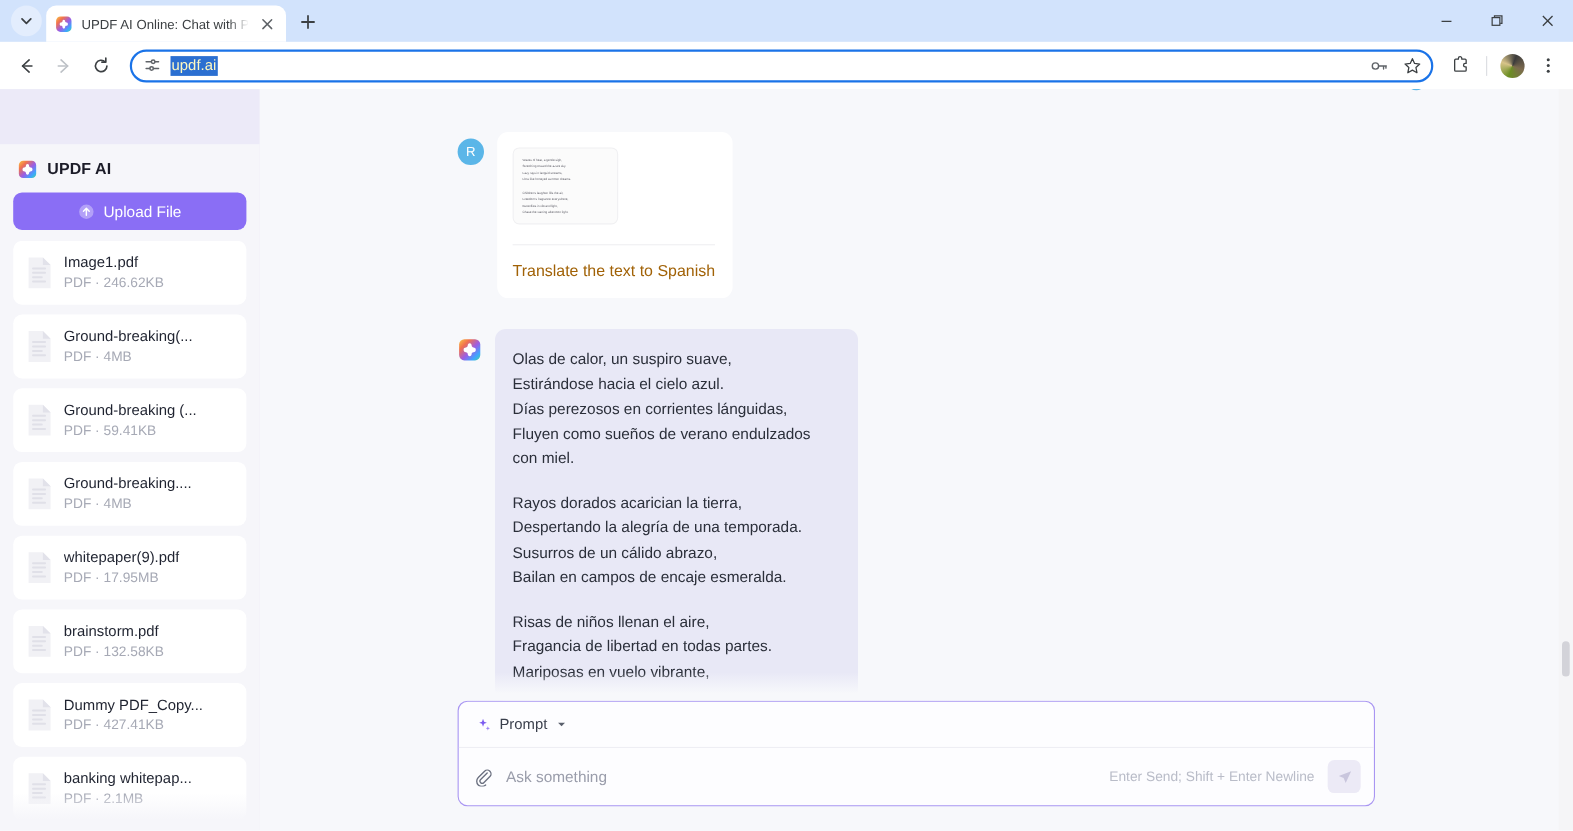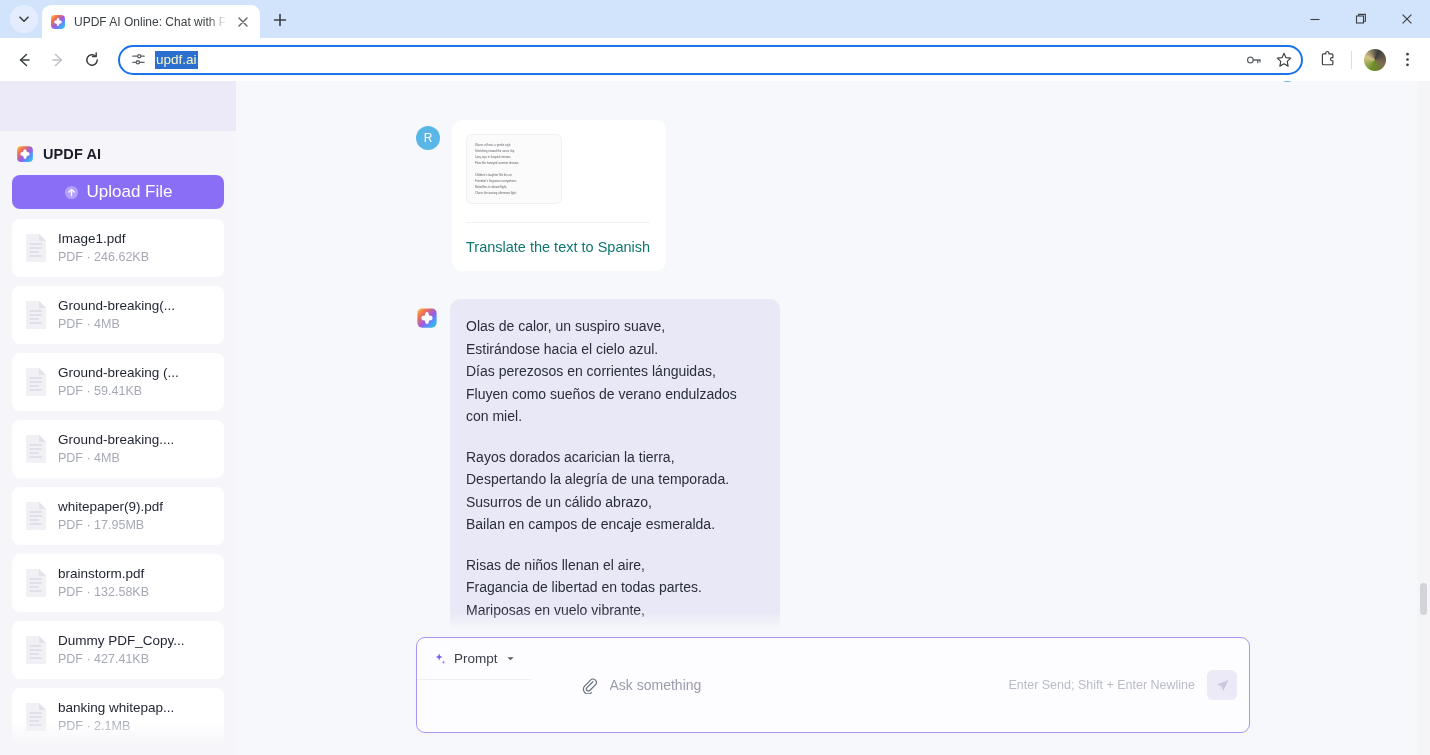--- a/index.html
+++ b/index.html
@@ -85,21 +85,21 @@
     display: flex; flex-direction: column; padding: 0 10px;
     position: relative; overflow: hidden;
   }
   .sb-header { display: flex; align-items: center; gap: 9px; padding: 14px 4px 8px 6px; }
   .sb-logo { width: 18px; height: 18px; flex: 0 0 18px; }
   .sb-title { font-size: 14.5px; font-weight: bold; color: #1c1c28; letter-spacing: .1px; }
 
   .upload-btn {
     height: 34px; border-radius: 8px; background: #8a6ef5;
     display: flex; align-items: center; justify-content: center; gap: 8px;
-    color: #fff; font-size: 17px; cursor: pointer; margin: 4px 2px 10px 2px;
+    color: #fff; font-size: 14px; cursor: pointer; margin: 4px 2px 10px 2px;
     border: none; font-family: inherit;
   }
   .upload-ico { width: 15px; height: 15px; flex: 0 0 15px; }
 
   .file-list { flex: 1 1 auto; overflow: hidden; padding: 0 2px; }
   .file-item {
     height: 58px; background: #fff; border-radius: 8px; margin-bottom: 9px;
     display: flex; align-items: center; gap: 10px; padding: 0 12px; cursor: pointer;
   }
   .file-ico { width: 24px; height: 30px; flex: 0 0 24px; }
@@ -147,40 +147,40 @@
     background: #fff; border-radius: 10px; padding: 14px 16px 16px 14px;
     max-width: 400px;
   }
   .thumb {
     width: 96px; background: #fbfbfb; border-radius: 6px; padding: 7px 8px;
     border: 1px solid #f0f0f2; margin-bottom: 2px;
   }
   .thumb p { font-size: 2.8px; line-height: 6.0px; color: #5d5d66; font-family: "Liberation Sans", sans-serif; }
   .thumb .gap { height: 6px; }
   .bubble-user-sep { height: 1px; background: #efeff2; margin: 18px 0 0 0; }
-  .bubble-user-text { font-size: 14.5px; color: #0f766e; padding-top: 16px; }
+  .bubble-user-text { font-size: 14.5px; color: #a16207; padding-top: 16px; }
 
   .bubble-ai {
     background: #e8e8f6; border-radius: 10px; padding: 16px 18px 16px 16px;
     max-width: 330px; color: #2b2f3a; font-size: 14px; line-height: 22.5px;
   }
   .stanza { margin-bottom: 18px; }
   .stanza:last-child { margin-bottom: 0; }
 
   .chat-fade {
     position: absolute; left: 0; right: 0; bottom: 0; height: 26px;
     background: linear-gradient(to bottom, rgba(247,248,251,0), #f7f8fb 75%);
     pointer-events: none;
   }
 
   
   .composer-wrap { flex: 0 0 118px; padding: 0 180px 22px 180px; display: flex; }
   .composer {
     flex: 1 1 auto; border: 1.5px solid #a996f2; border-radius: 9px;
-    background: #fdfdff; display: flex; flex-direction: row; overflow: hidden; gap: 36px;
+    background: #fdfdff; display: flex; flex-direction: column; overflow: hidden;
   }
   .composer-top {
     height: 42px; display: flex; align-items: center; padding: 0 16px; gap: 7px;
     border-bottom: 1px solid #eeeef4;
   }
   .spark-ico { width: 14px; height: 14px; flex: 0 0 14px; }
   .prompt-label { font-size: 13.5px; color: #3a3f4c; }
   .caret-dn { width: 9px; height: 9px; flex: 0 0 9px; margin-left: 1px; }
   .composer-bottom { flex: 1 1 auto; display: flex; align-items: center; padding: 0 12px 0 14px; gap: 12px; }
   .clip-ico { width: 17px; height: 17px; flex: 0 0 17px; cursor: pointer; }

